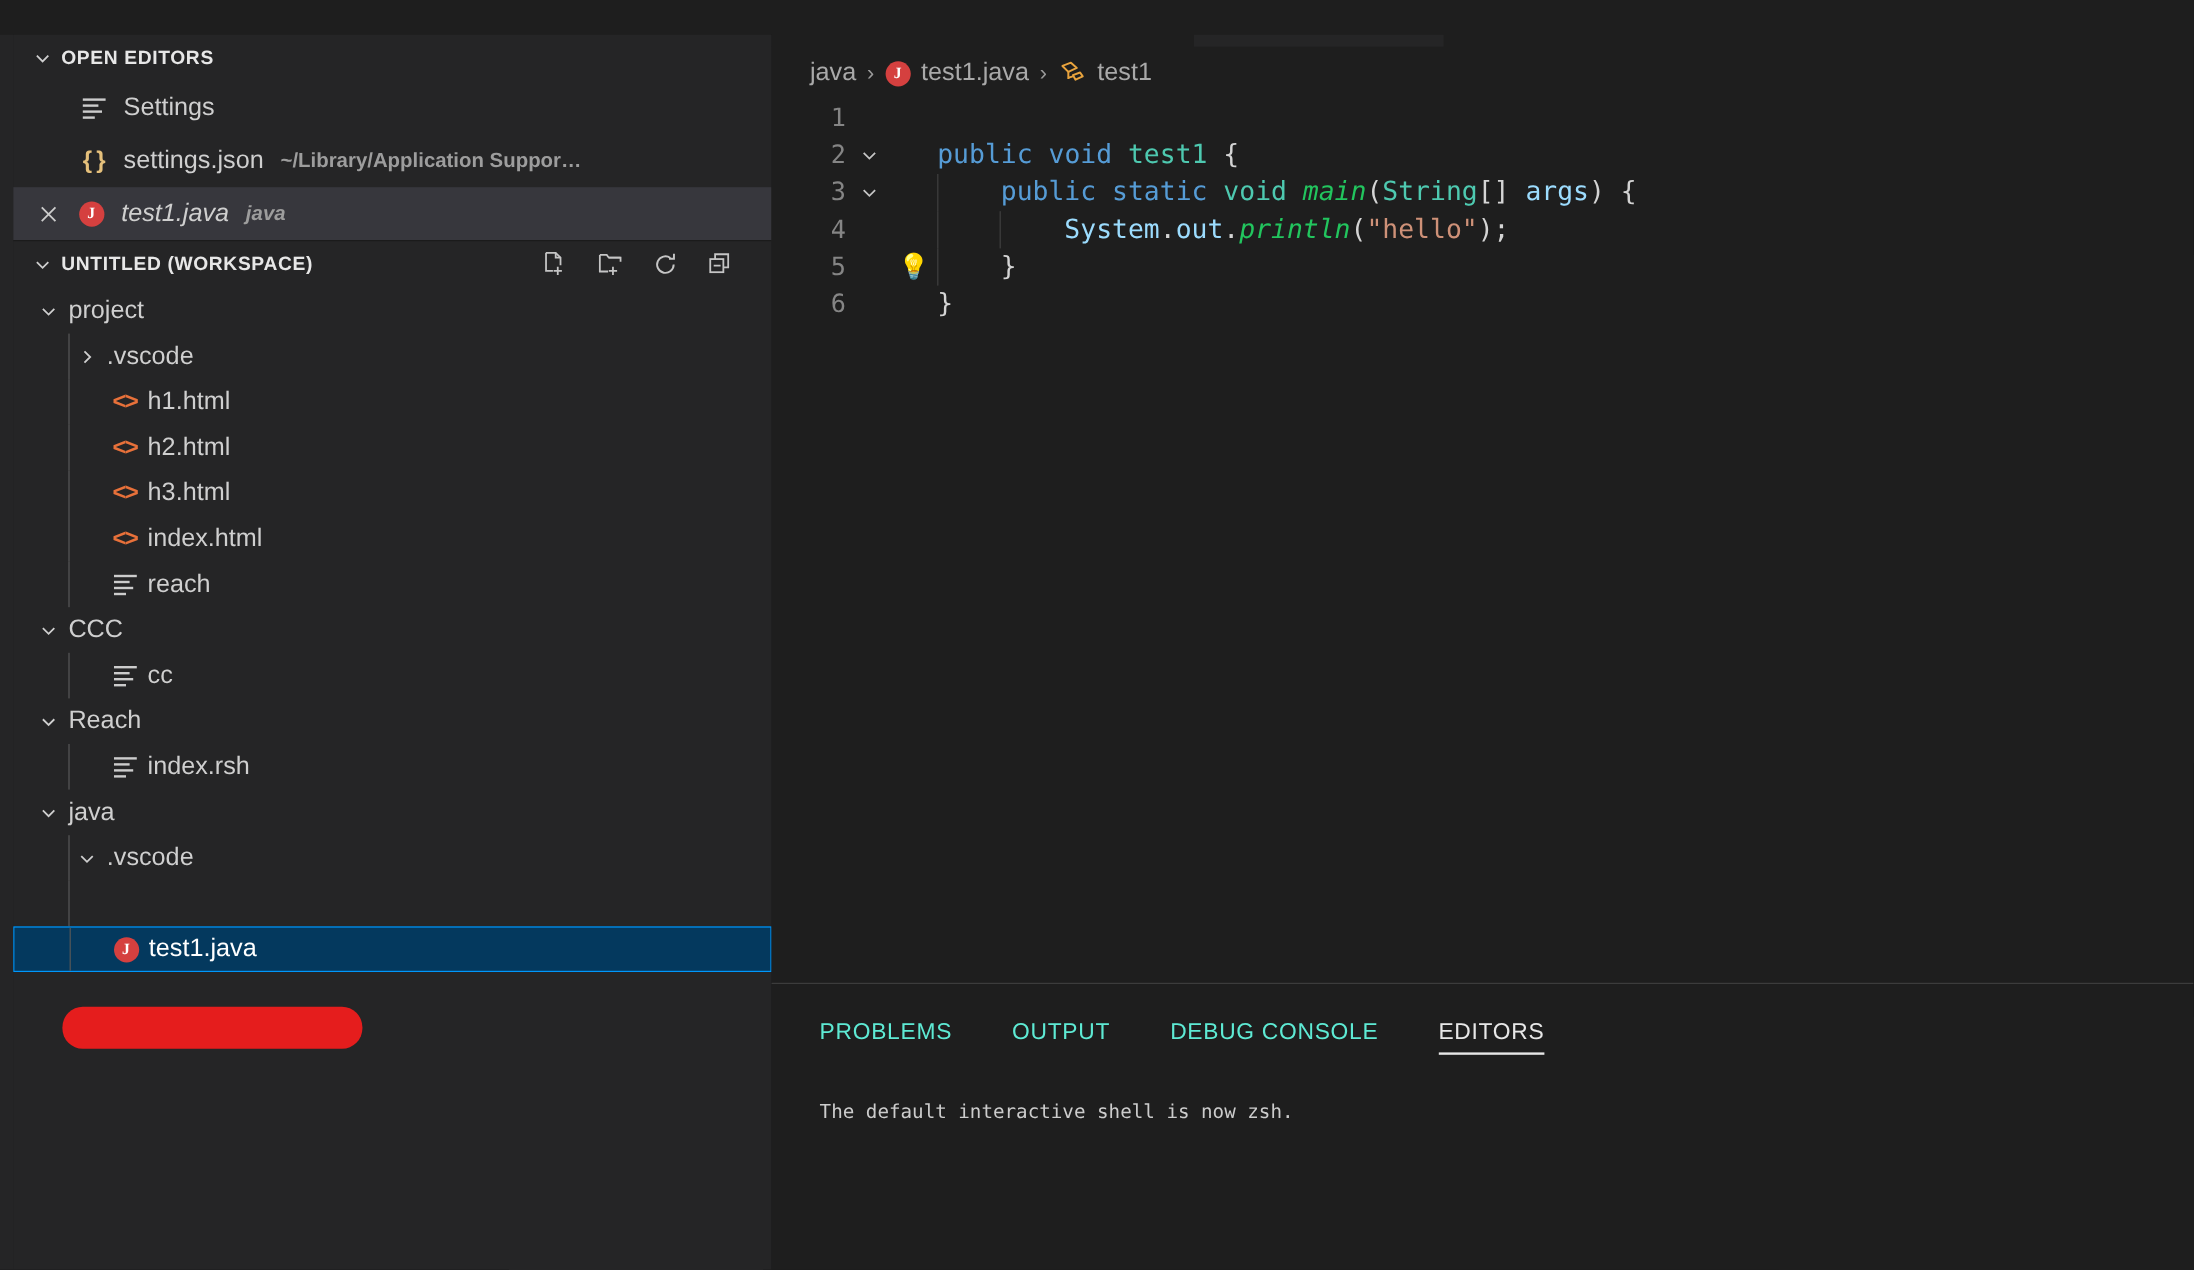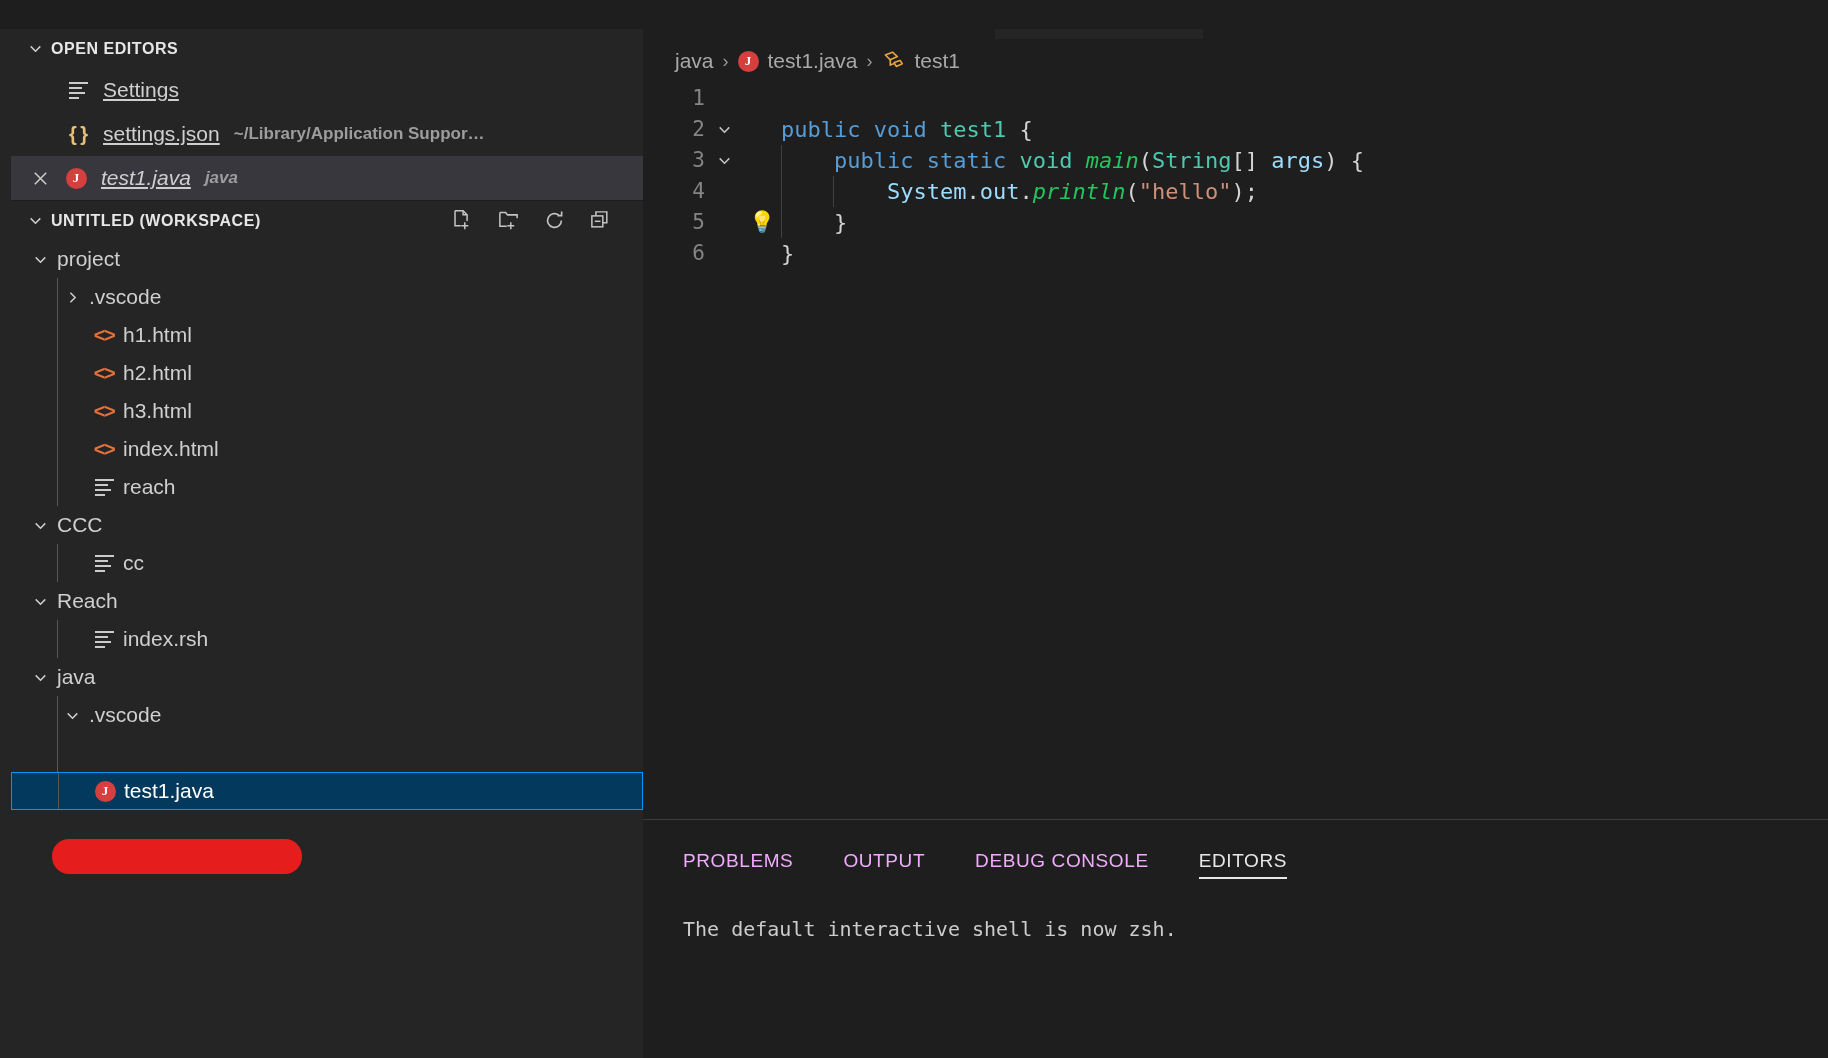--- a/index.html
+++ b/index.html
@@ -36,21 +36,21 @@
   .head-actions .act { width: 26px; height: 26px; display:flex; align-items:center; justify-content:center; color:#c5c5c5; }
 
   
   .oe-row {
     display: flex; align-items: center; height: 44px; padding-left: 48px;
     font-size: 21px; color: #cfcfcf; white-space: nowrap;
   }
   .oe-row.active { background: #37373d; padding-left: 12px; }
   .oe-close { width: 34px; height: 34px; display:flex; align-items:center; justify-content:center; color:#cccccc; flex:none; }
   .oe-icon { width: 38px; display: flex; align-items: center; justify-content: center; flex: none; }
-  .oe-name { padding-left: 6px; text-decoration: underline; }
+  .oe-name { padding-left: 6px; }
   .oe-name.italic { font-style: italic; }
   .oe-desc { padding-left: 14px; font-size: 17px; color: #9d9d9d; font-style: italic; font-weight: bold; }
   .oe-desc.plain { font-style: normal; }
 
   
   .json-ico { color: #e5c07b; font-size: 20px; font-weight: bold; letter-spacing: -1px; }
   
   .lines-ico { display:flex; flex-direction:column; gap:3px; width:19px; }
   .lines-ico i { display:block; height:2px; background:#cccccc; }
   .lines-ico i:nth-child(1){width:19px;} .lines-ico i:nth-child(2){width:13px;}
@@ -131,31 +131,31 @@
   .t-plain { color: #d4d4d4; }
 
   .bulb { font-size: 21px; line-height: 1; }
 
   
   .panel { position: absolute; left: 0; right: 0; bottom: 0; height: 268px; background: #1e1e1e; }
   .panel-top-border { position: absolute; left: 0; right: 0; top: 0; height: 1px; background: #3c3c3c; }
   .panel-tabs { position: absolute; left: 0; top: 0; height: 84px; display: flex; align-items: center; padding-left: 40px; }
   .ptab {
     position: relative; height: 84px; display: flex; align-items: center;
-    font-size: 19px; letter-spacing: .6px; color: #f0abfc; margin-right: 50px;
+    font-size: 19px; letter-spacing: .6px; color: #5eead4; margin-right: 50px;
   }
   .ptab.active { color: #e7e7e7; }
   .ptab.active::after {
     content: ""; position: absolute; left: 0; right: 0; bottom: 24px; height: 2px; background: #e7e7e7;
   }
   .term-body {
     position: absolute; left: 40px; right: 0; top: 84px; bottom: 0; overflow: hidden;
   }
   .term-line {
-    font-family: "DejaVu Sans Mono", monospace; font-size: 20px; color: #cccccc;
+    font-family: "DejaVu Sans Mono", monospace; font-size: 16px; color: #cccccc;
     white-space: pre; padding-top: 14px;
   }
 </style>
 </head>
 <body>
 
 <div id="app">
 
   <div class="rail"></div>
 

